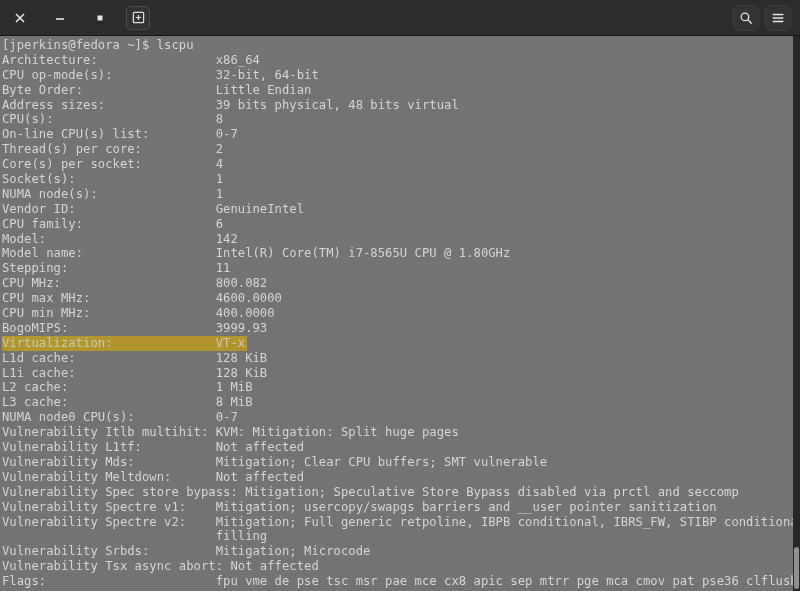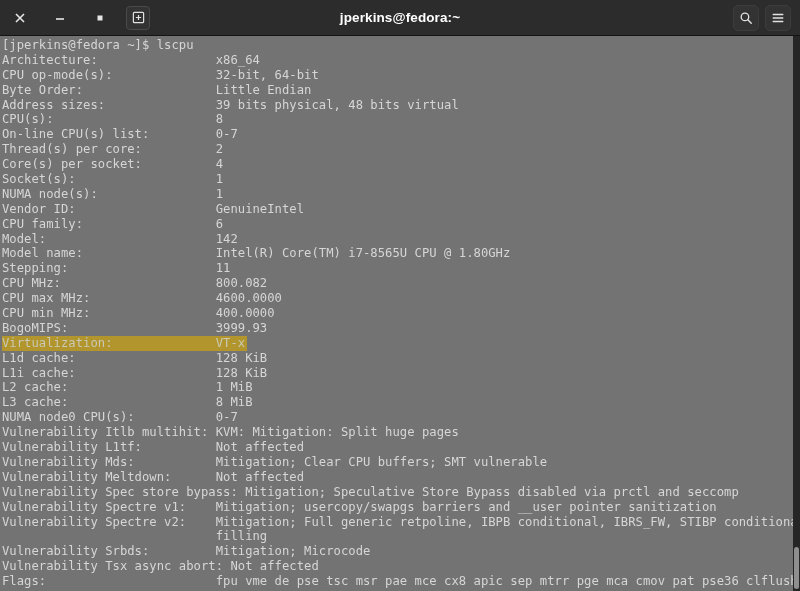--- a/index.html
+++ b/index.html
@@ -145,21 +145,20 @@
         </svg>
       </div>
       <div class="newtab-btn">
         <svg width="13" height="13" viewBox="0 0 14 14">
           <rect x="1.5" y="1.5" width="11" height="11" rx="1" stroke="#e0e0e0" stroke-width="1.3" fill="none"></rect>
           <path d="M7 4.2 L7 9.8 M4.2 7 L9.8 7" stroke="#e0e0e0" stroke-width="1.3"></path>
         </svg>
       </div>
     </div>
 
-    <div class="tb-title">jperkins@fedora:~</div>
 
     <div class="tb-right">
       <div class="iconbtn">
         <svg width="14" height="14" viewBox="0 0 16 16">
           <circle cx="6.8" cy="6.8" r="4.3" stroke="#e2e2e2" stroke-width="1.5" fill="none"></circle>
           <path d="M10.1 10.1 L14 14" stroke="#e2e2e2" stroke-width="1.6" stroke-linecap="round"></path>
         </svg>
       </div>
       <div class="iconbtn">
         <svg width="14" height="14" viewBox="0 0 16 16">

